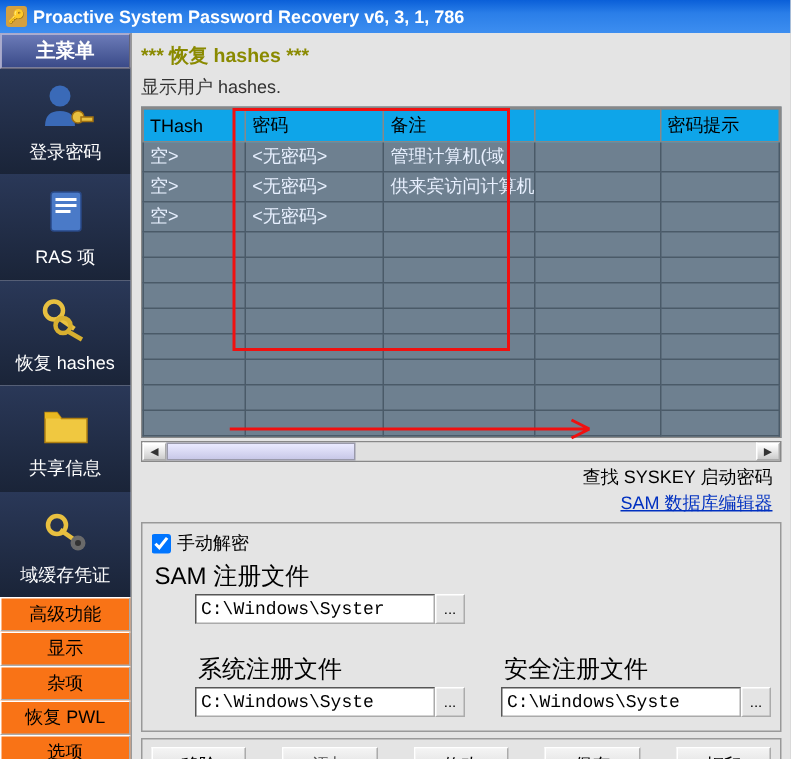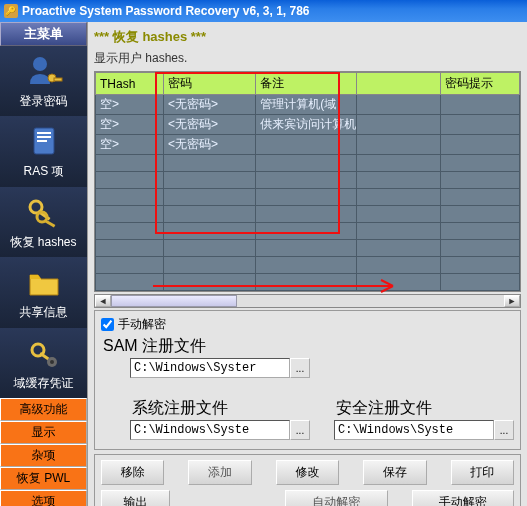--- a/index.html
+++ b/index.html
@@ -16,21 +16,21 @@
 .sidebar-icon { width: 40px; height: 36px; margin: 2px 0; }
 .sidebar-label { color: #fff; font-size: 12px; text-align: center; margin-top: 2px; line-height: 1.2; }
 .sidebar-btn { background: #f97316; border: 1px outset #fff; font-size: 12px; padding: 2px 0; text-align: center; width: 100%; cursor: pointer; }
 
 .content { flex: 1; padding: 4px 6px 4px 6px; display: flex; flex-direction: column; background: #e4e4e4; }
 .heading1 { color: #8a8a00; font-weight: bold; font-size: 13px; padding: 2px 0; }
 .heading2 { color: #333; font-size: 12px; padding: 2px 0 4px 0; }
 
 .table-wrap { border: 1px solid #888; background: #6e8090; position: relative; height: 225px; margin-bottom: 2px; }
 .table { width: 100%; border-collapse: collapse; table-layout: fixed; }
-.table th { background: #bef264; border: 1px solid #888; font-size: 12px; font-weight: normal; padding: 2px 4px; text-align: left; color: #000; height: 18px; }
+.table th { background: #0ea5e9; border: 1px solid #888; font-size: 12px; font-weight: normal; padding: 2px 4px; text-align: left; color: #000; height: 18px; }
 .table td { border: 1px solid #4a5a68; font-size: 12px; padding: 1px 4px; color: #e8f0ff; height: 17px; overflow: hidden; white-space: nowrap; }
 .redbox { position: absolute; border: 2px solid #f01010; pointer-events: none; }
 .red-arrow { position: absolute; height: 14px; pointer-events: none; }
 .scrollbar-h { height: 16px; background: linear-gradient(to bottom,#f4f4f4,#d8d8d8); border: 1px solid #888; display: flex; align-items: stretch; }
 .scroll-btn { width: 16px; background: linear-gradient(to bottom,#fff,#ccc); border: 1px outset #fff; display:flex;align-items:center;justify-content:center;font-size:9px;color:#333;}
 .scroll-track { flex:1; background:#e0e0e0; position:relative;}
 .scroll-thumb { position:absolute; left:0; top:0; height:100%; width:32%; background:linear-gradient(to bottom,#eaeaff,#c8c8e8); border:1px solid #99a; }
 
 .linkline { text-align: right; font-size: 12px; padding: 2px 6px 2px 0; }
 .linkline .tx { color: #000; }
@@ -229,20 +229,24 @@
         </svg>
     </div>
     <div class="scrollbar-h">
       <div class="scroll-btn">◄</div>
       <div class="scroll-track">
           <div class="scroll-thumb"></div>
         </div>
       <div class="scroll-btn">►</div>
     </div>
 
+    <div class="linkline">
+      <span class="tx">查找 SYSKEY 启动密码</span><br>
+      <a>SAM 数据库编辑器</a>
+    </div>
 
     <div class="panel">
       <div class="chkline">
         <input type="checkbox" checked="" style="">
         <span>手动解密</span>
       </div>
       <div class="lbl">SAM 注册文件</div>
       <div class="row">
         <div class="col">
           <div class="pathbox">

